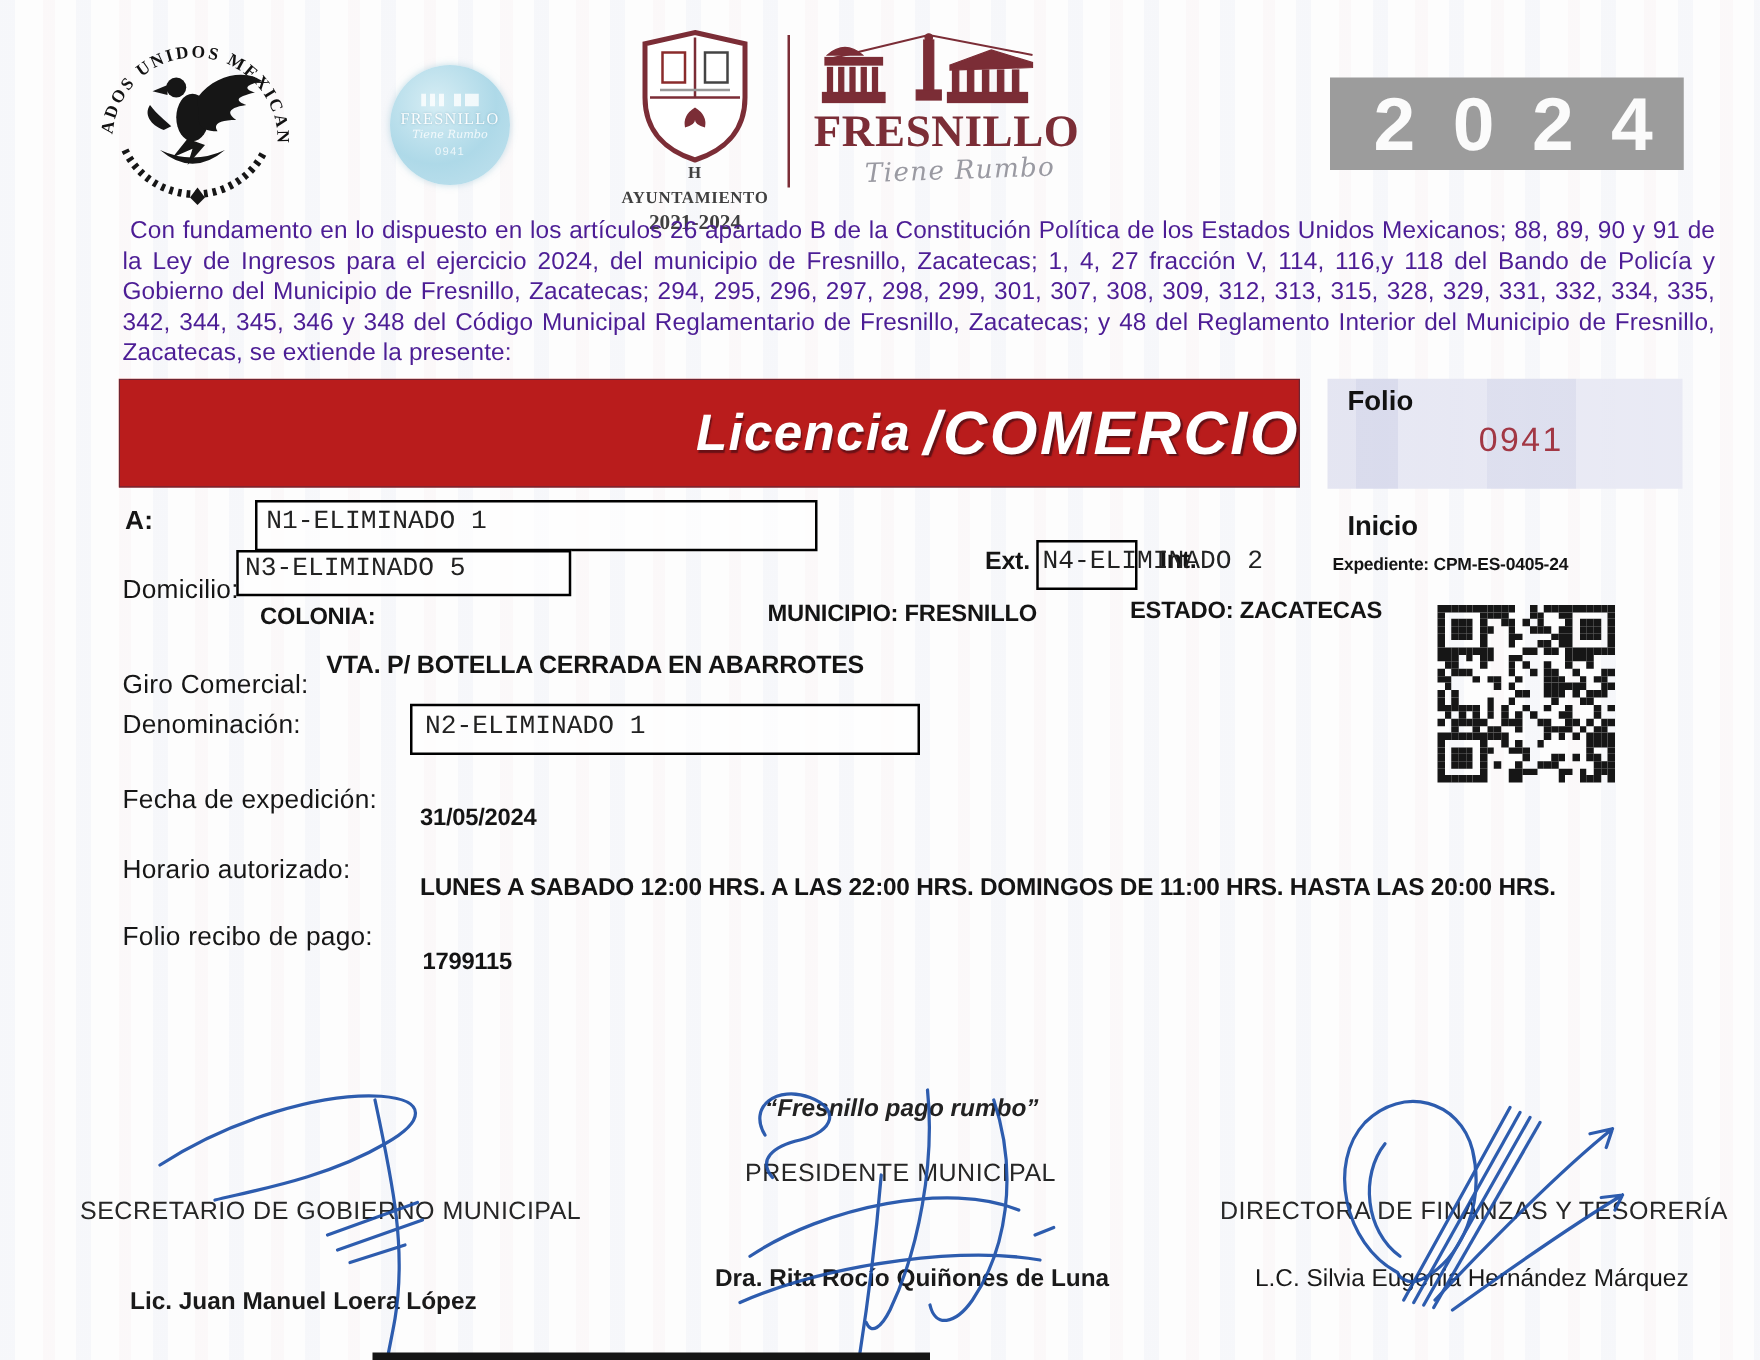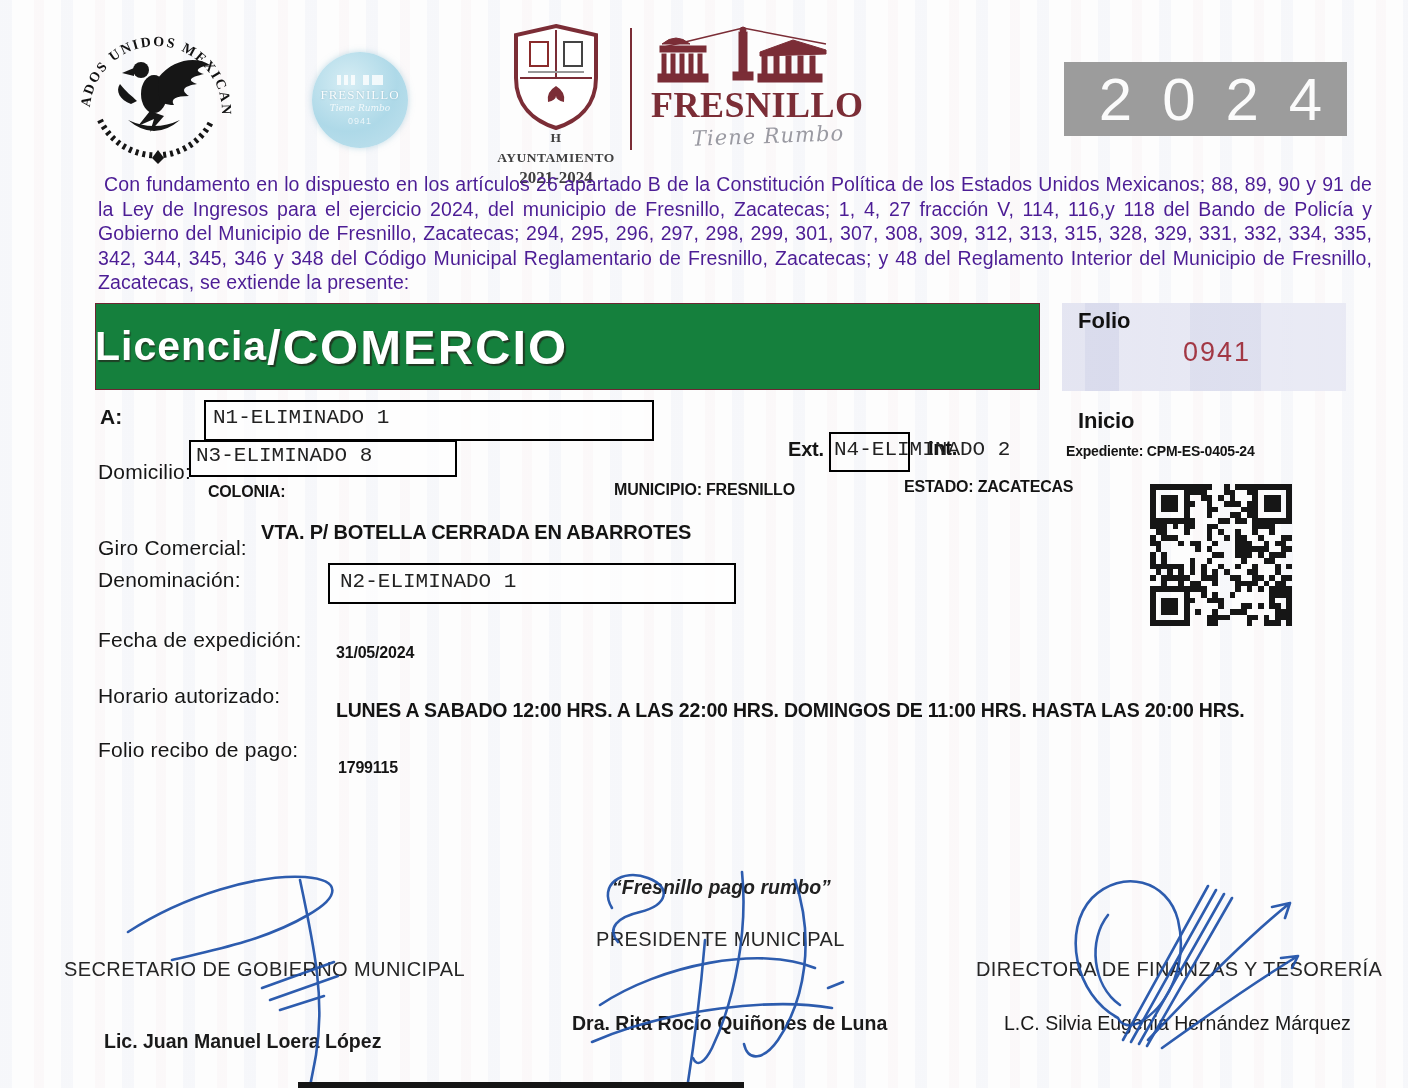--- a/index.html
+++ b/index.html
@@ -11,39 +11,40 @@
   
   .page::before{
     content:"";position:absolute;inset:0;pointer-events:none;z-index:0;
     background:
       repeating-linear-gradient(90deg,
         rgba(186,196,226,.10) 0 12px, rgba(255,255,255,0) 12px 34px,
         rgba(226,186,196,.07) 34px 44px, rgba(255,255,255,0) 44px 61px);
   }
   .abs{position:absolute;display:block;}
   .lbl{font-size:21px;color:#161616;letter-spacing:.2px;}
-  .val{font-weight:700;font-size:16px;color:#141414;letter-spacing:-.2px;}
+  .val{font-weight:700;font-size:19px;color:#141414;letter-spacing:-.2px;}
   .mono{font-family:"Liberation Mono","DejaVu Sans Mono",monospace;font-size:21px;color:#222;white-space:pre;}
   .box{border:2px solid #000;background:rgba(255,255,255,.65);}
   .banner{
-    background:#15803d;display:flex;align-items:center;justify-content:flex-start;
+    background:#b91c1c;display:flex;align-items:center;justify-content:flex-end;
     box-shadow:0 0 0 1px #6d2633 inset;
+    font-style:italic;
   }
   .banner .w1{color:#fff;font-size:41px;font-weight:600;letter-spacing:1px;
     text-shadow:1px 2px 1px rgba(40,10,18,.55);}
-  .banner .w2{color:#fff;font-size:49px;font-weight:800;letter-spacing:2px;
+  .banner .w2{color:#fff;font-size:49px;font-weight:800;letter-spacing:2px;margin-left:10px;
     text-shadow:2px 2px 1px rgba(40,10,18,.6);}
   .folio-band{
     background:linear-gradient(90deg,#e3e4f1 0 8%,#d8daec 8% 20%,#e6e7f3 20% 45%,#dcdeee 45% 70%,#e8e9f4 70% 100%);
     opacity:.95;
   }
   .folio-label{font-weight:800;font-size:22px;color:#111;}
   .folio-value{font-size:27px;color:#a23744;letter-spacing:2px;}
   .year-box{background:#9c9c9c;display:flex;align-items:center;justify-content:center;}
-  .year-box span{color:#fbfbfb;font-size:60px;font-weight:400;letter-spacing:30px;padding-left:40px;}
+  .year-box span{color:#fbfbfb;font-size:60px;font-weight:700;letter-spacing:30px;padding-left:40px;}
   .legal{font-size:19.5px;line-height:24.5px;color:#4c1d95;text-align:justify;text-indent:6px;letter-spacing:.1px;}
   .footer-par{font-weight:700;font-size:19px;line-height:27px;text-align:center;color:#151515;}
   .sig-title{font-size:20px;color:#262626;letter-spacing:.4px;white-space:nowrap;}
   .sig-name{font-size:19.5px;color:#1a1a1a;white-space:nowrap;}
   .bold{font-weight:700;}
   .quote{font-style:italic;font-weight:700;font-size:19.5px;color:#222;}
   .logo-name{font-family:"Liberation Serif",serif;font-weight:700;color:#7b2d36;font-size:36px;letter-spacing:.5px;}
   .logo-tag{font-family:"DejaVu Serif",serif;font-style:italic;color:#9a9aa2;font-size:21px;letter-spacing:1px;transform:rotate(-2deg);}
   .crest-cap{font-family:Liberation Serif, serif;font-weight:700;color:#404040;text-align:center;line-height:20px;}
   .crest-cap .l1{font-size:13.5px;letter-spacing:.5px;}
@@ -153,21 +154,21 @@
   </div>
 
   <div class="abs folio-band" style="left:1062px;top:303px;width:284px;height:88px;"></div>
   <span class="abs folio-label" style="left:1078px;top:308px;">Folio</span>
   <span class="abs folio-value" style="left:1183px;top:337px;">0941</span>
 
   <span class="abs lbl" style="left:100px;top:405px;font-weight:600;">A:</span>
   <div class="abs box" style="left:204px;top:400px;width:446px;height:37px;"></div>
   <span class="abs mono" style="left:213px;top:406px;">N1-ELIMINADO 1</span>
   <div class="abs box" style="left:189px;top:440px;width:264px;height:33px;"></div>
-  <span class="abs mono" style="left:196px;top:444px;">N3-ELIMINADO 8</span>
+  <span class="abs mono" style="left:196px;top:444px;">N3-ELIMINADO 5</span>
 
   <span class="abs val" style="left:788px;top:438px;font-size:20px;">Ext.</span>
   <span class="abs val" style="left:928px;top:437px;font-size:20px;">Int.</span>
   <div class="abs box" style="left:829px;top:432px;width:77px;height:36px;background:transparent;"></div>
   <span class="abs mono" style="left:834px;top:438px;">N4-ELIMINADO 2</span>
 
   <span class="abs val" style="left:1078px;top:408px;font-size:22px;font-weight:800;">Inicio</span>
   <span class="abs val" style="left:1066px;top:443px;font-size:14px;">Expediente: CPM-ES-0405-24</span>
 
   <span class="abs lbl" style="left:98px;top:460px;">Domicilio:</span>

